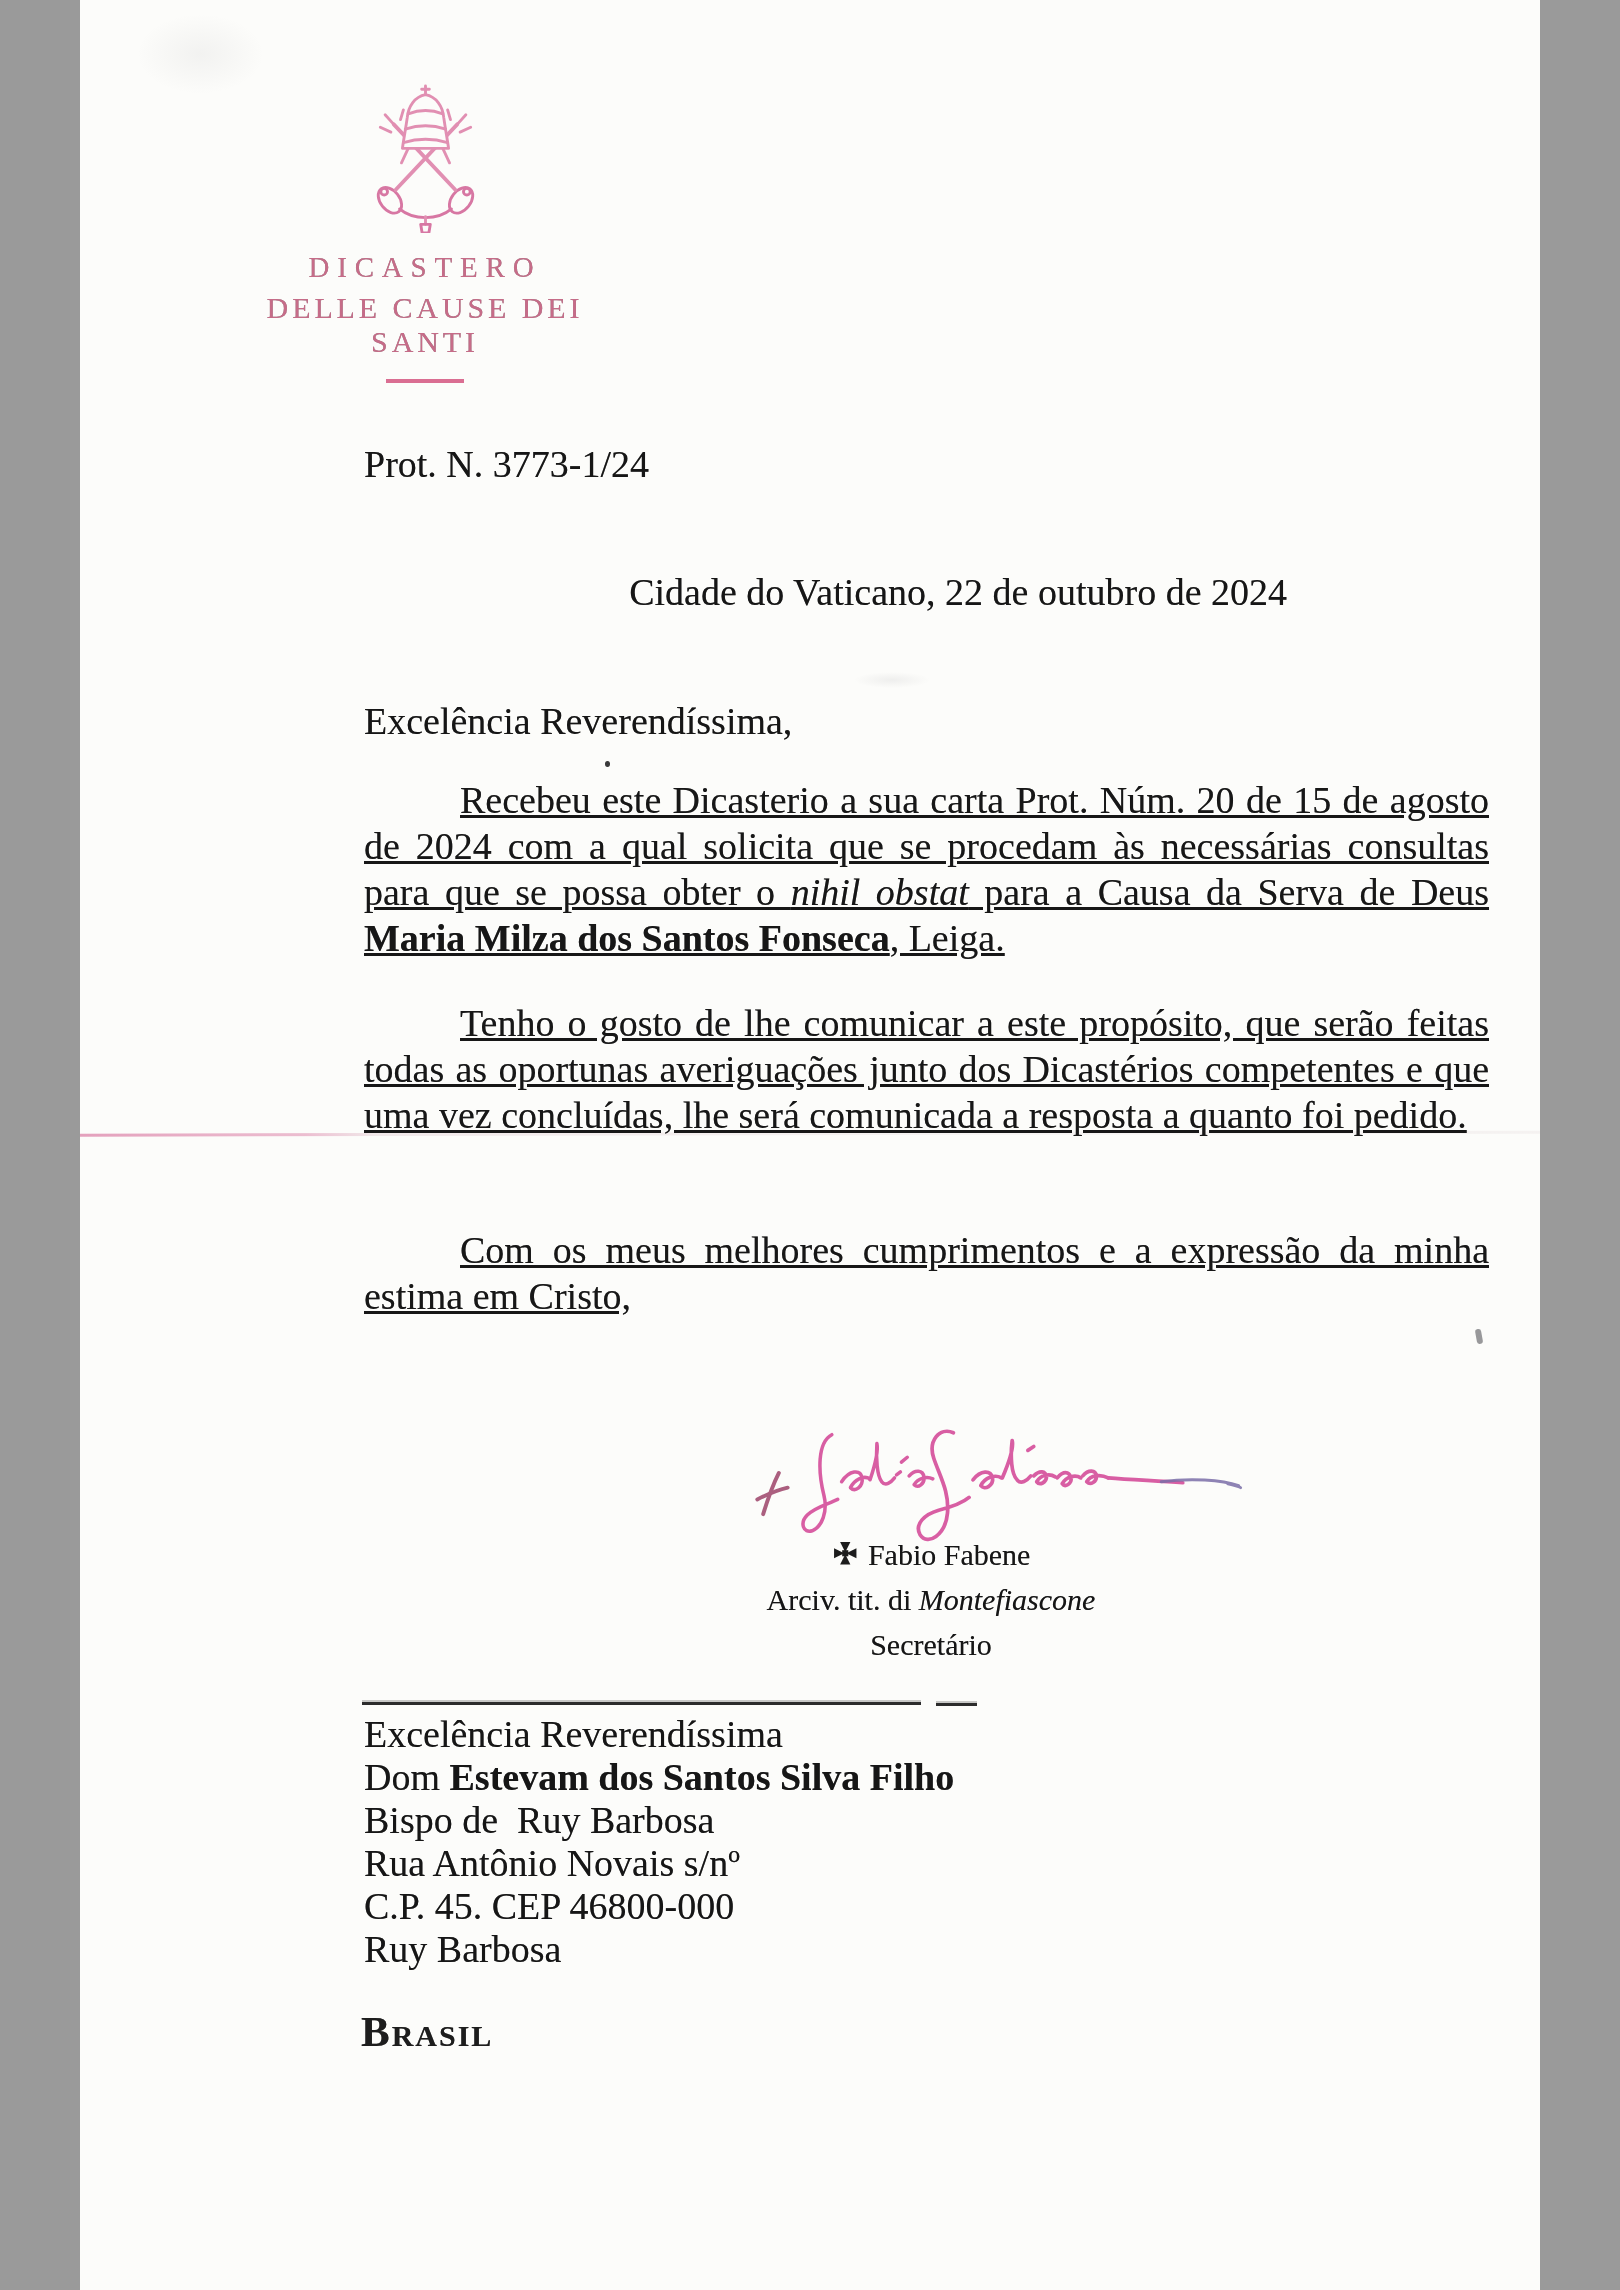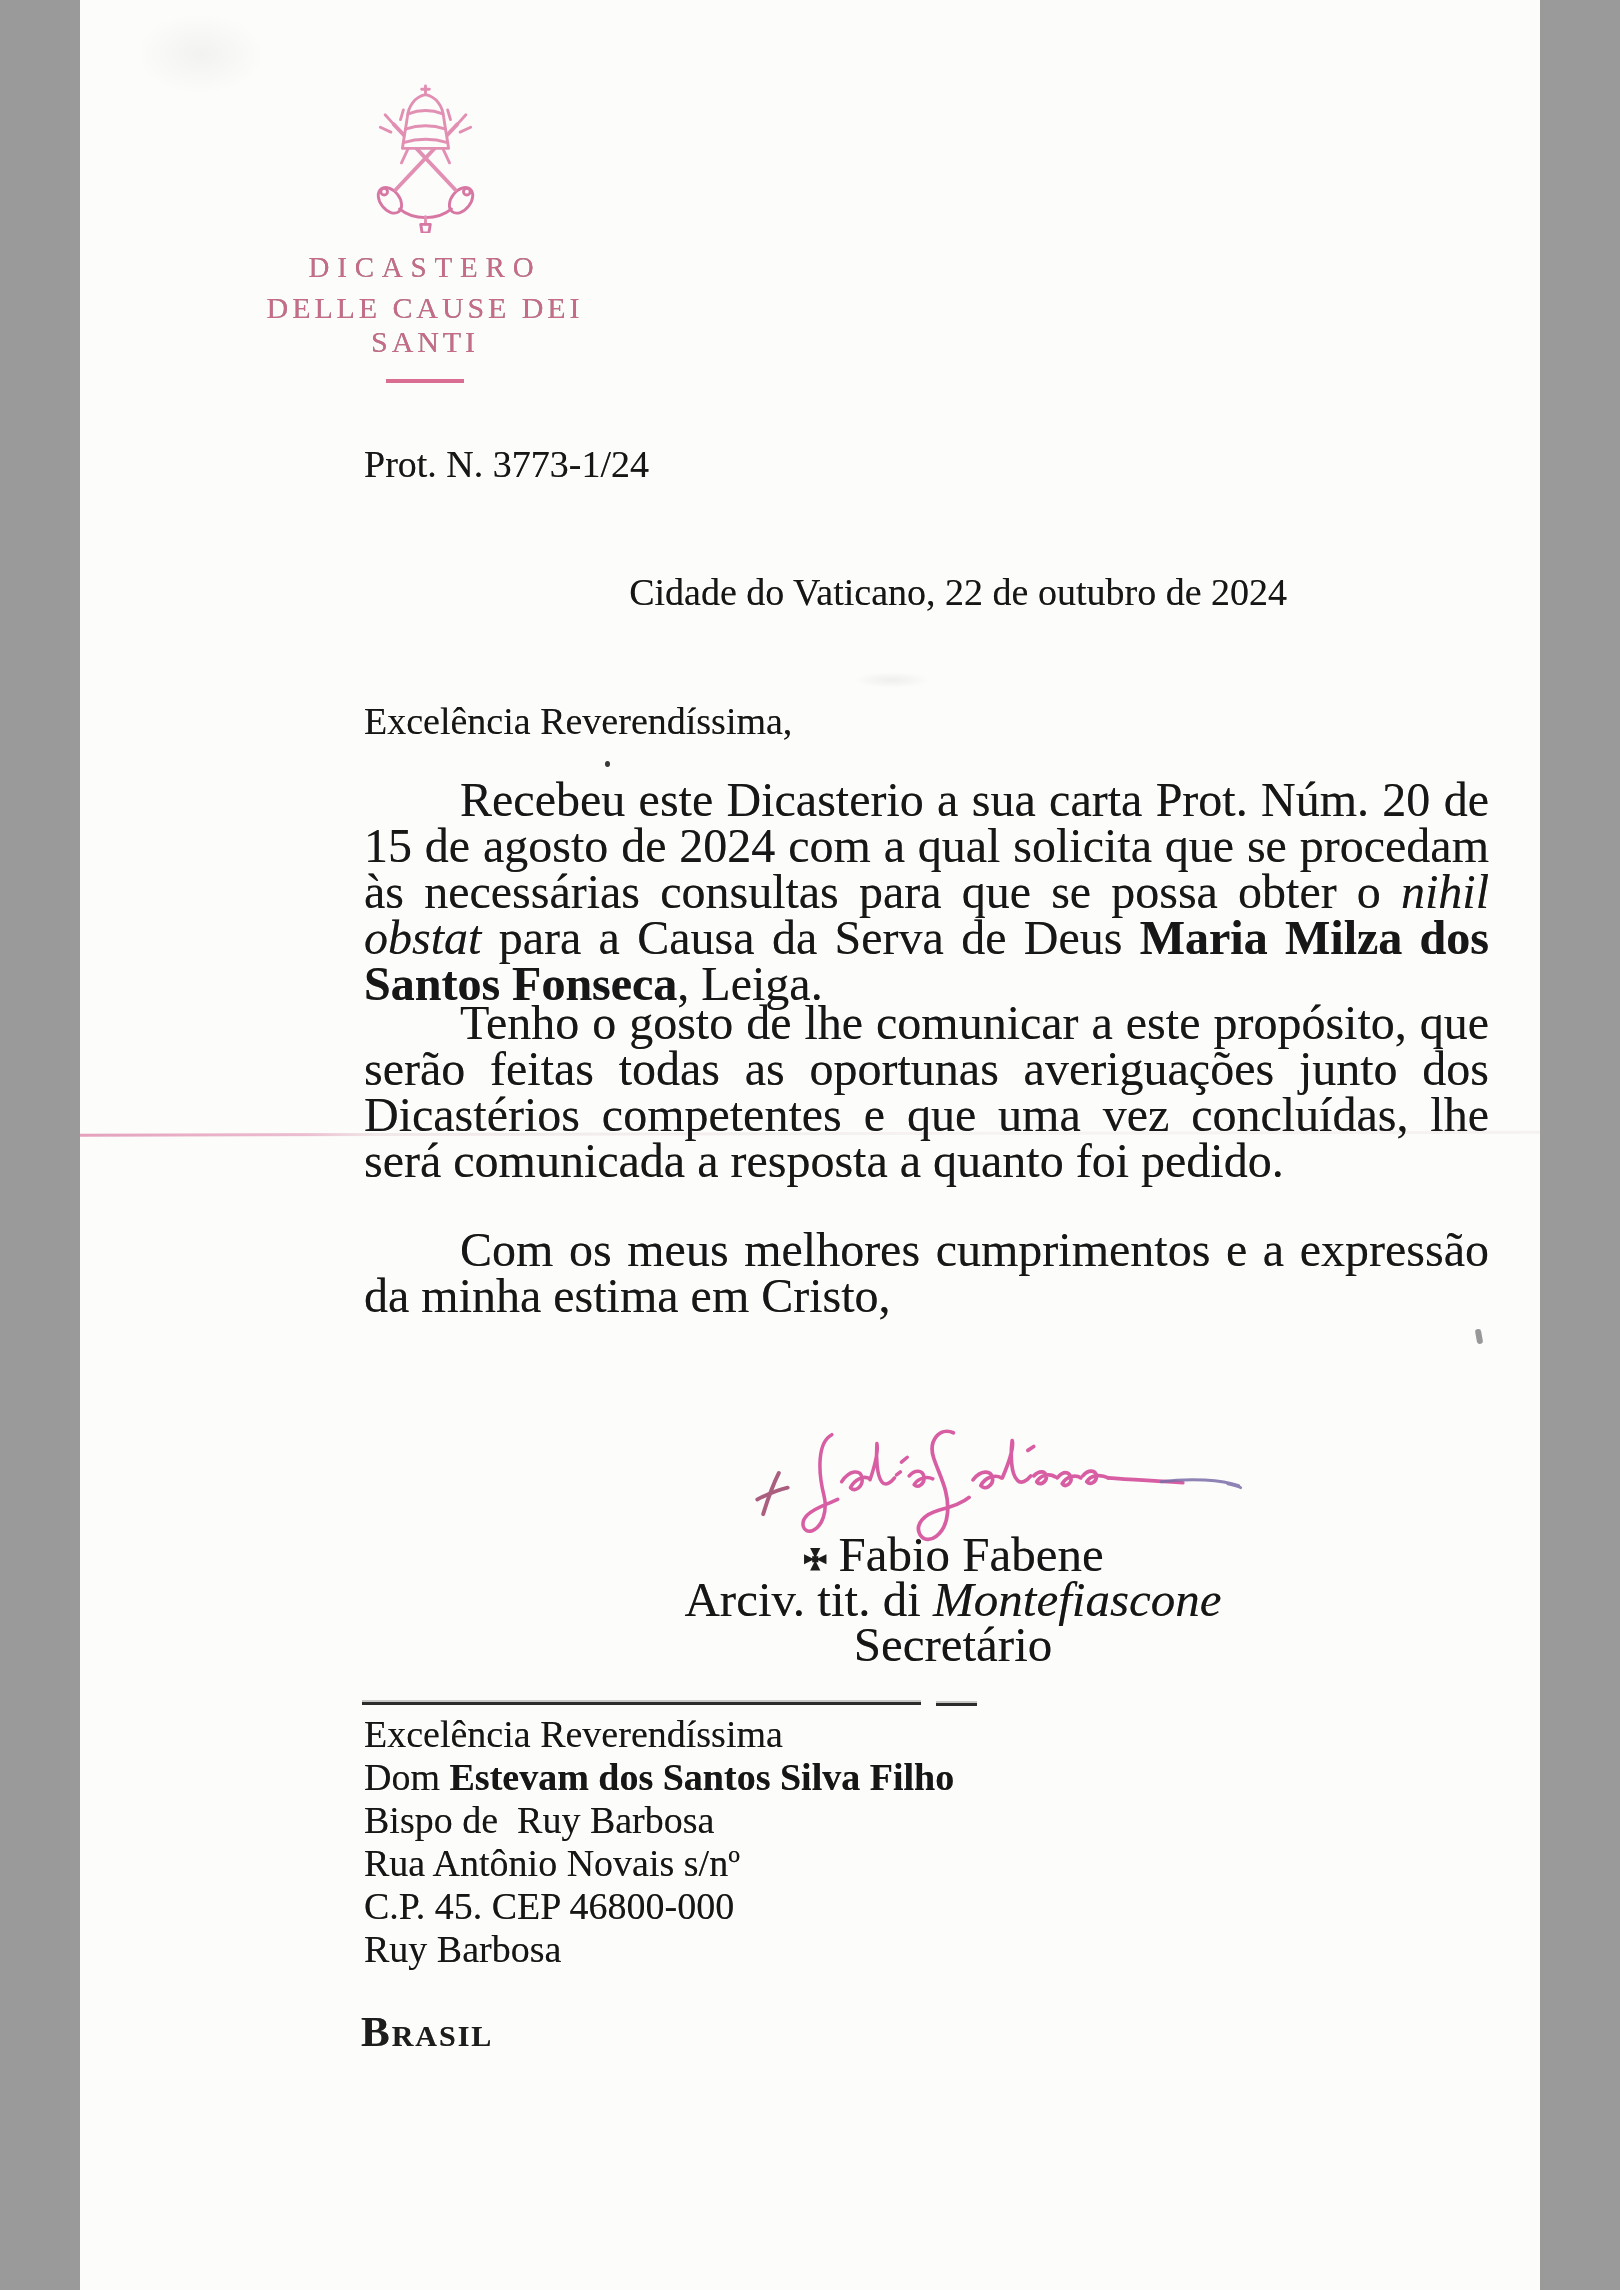--- a/index.html
+++ b/index.html
@@ -9,34 +9,35 @@
     margin:0 auto;
     background:#fcfcfa;
     font-family:"Liberation Serif","DejaVu Serif",serif;
     color:#161616;
     overflow:hidden;
     text-shadow:0 0 0.5px rgba(25,25,25,0.55);
   }
   .abs{position:absolute;}
   .para{
     width:1125px;
-    font-size:48px;
+    font-size:38px;
     line-height:46px;
     text-align:justify;
     color:#171717;
+    text-decoration:underline;
   }
   .indent{text-indent:96px;}
   .line{font-size:38px;line-height:46px;}
   
   .letterhead{left:149px;top:84px;width:392px;text-align:center;}
   .lh-line1{margin-top:13.7px;font-size:29px;letter-spacing:7.8px;color:#c2607f;opacity:.92;}
   .lh-line2{margin-top:6.9px;font-size:30px;letter-spacing:3.9px;color:#c2607f;opacity:.92;}
   .lh-rule{width:78px;height:3.9px;background:#d4557f;margin:20.6px auto 0;opacity:.85;}
   
-  .sigblock{left:579px;top:1532px;width:588px;text-align:center;font-size:49px;line-height:45px;}
+  .sigblock{left:557px;top:1532px;width:588px;text-align:center;font-size:30px;line-height:45px;}
   .cross-icon{display:inline-block;width:26.5px;height:26.5px;margin-right:9.8px;position:relative;top:1px;}
   
   .recipient{left:284px;top:1713px;font-size:38px;line-height:43px;}
   .pre{white-space:pre-wrap;}
   .sep{background:#2c2c2c;height:2.9px;box-shadow:0 -2px 0 rgba(44,44,44,0.25);}
   .country{left:281px;top:2007px;font-size:43px;font-weight:bold;font-variant:small-caps;letter-spacing:2px;color:#1d1d1d;}
   
   .crease{left:0;top:1132px;width:1620px;height:2.9px;
     background:linear-gradient(90deg,rgba(222,138,173,0.80) 0px,rgba(222,138,173,0.55) 225px,rgba(200,160,172,0.22) 294px,rgba(190,165,172,0.10) 882px,rgba(190,165,172,0.12) 1620px);
     transform:rotate(-0.12deg);}

